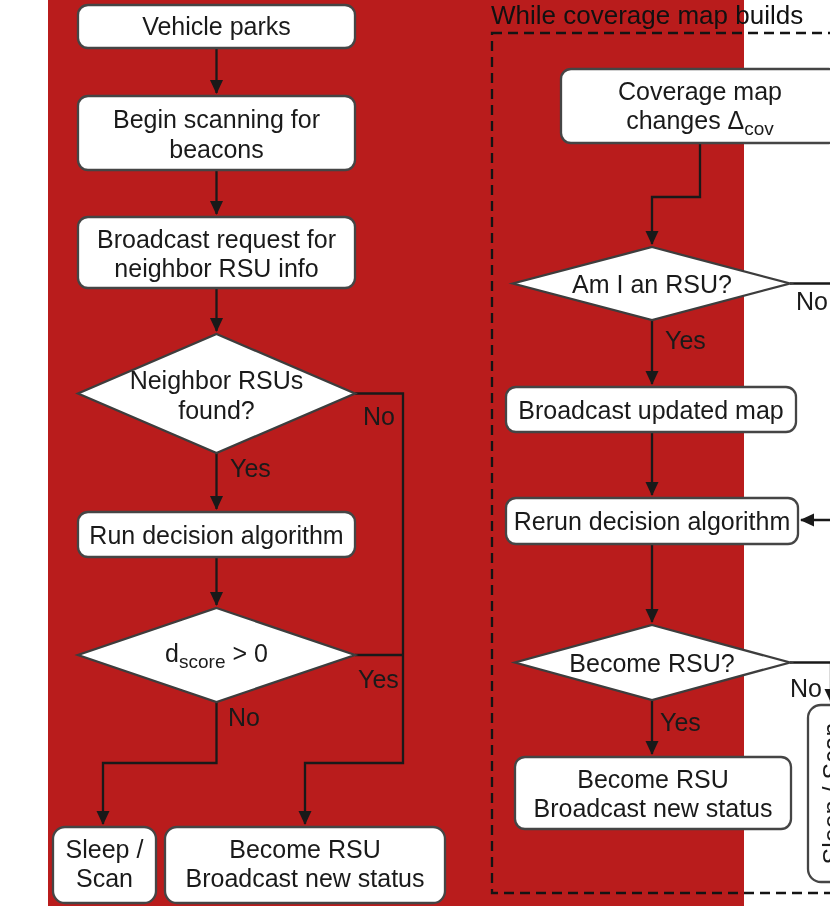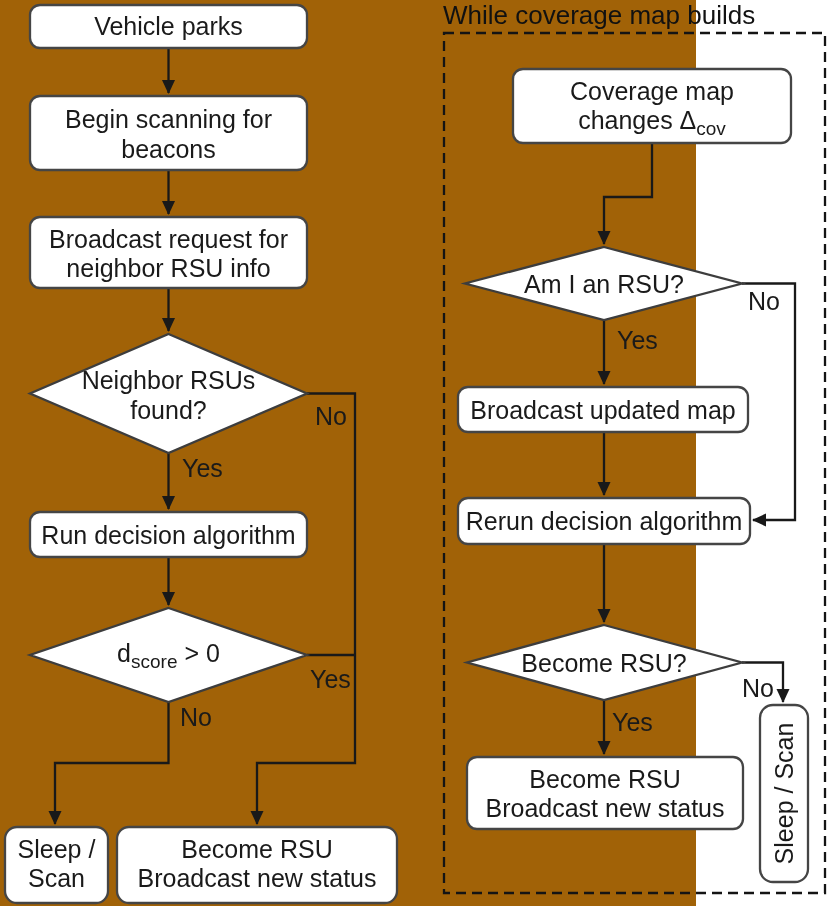--- a/index.html
+++ b/index.html
@@ -1,16 +1,16 @@
 <!DOCTYPE html>
 <html><head>
 <meta charset="utf-8">
 <style>
   html, body { margin: 0; padding: 0; background: #ffffff; }
-  .canvas-wrap { position: relative; width: 696px; height: 906px; background: #a16207; }
+  .canvas-wrap { position: relative; width: 696px; height: 906px; background: #b91c1c; margin-left: 48px; }
   svg { display: block; }
   .node {
     fill: #ffffff;
     stroke: #454545;
     stroke-width: 2.3;
   }
   .diamond {
     fill: #ffffff;
     stroke: #3d3d3d;
     stroke-width: 2.3;

